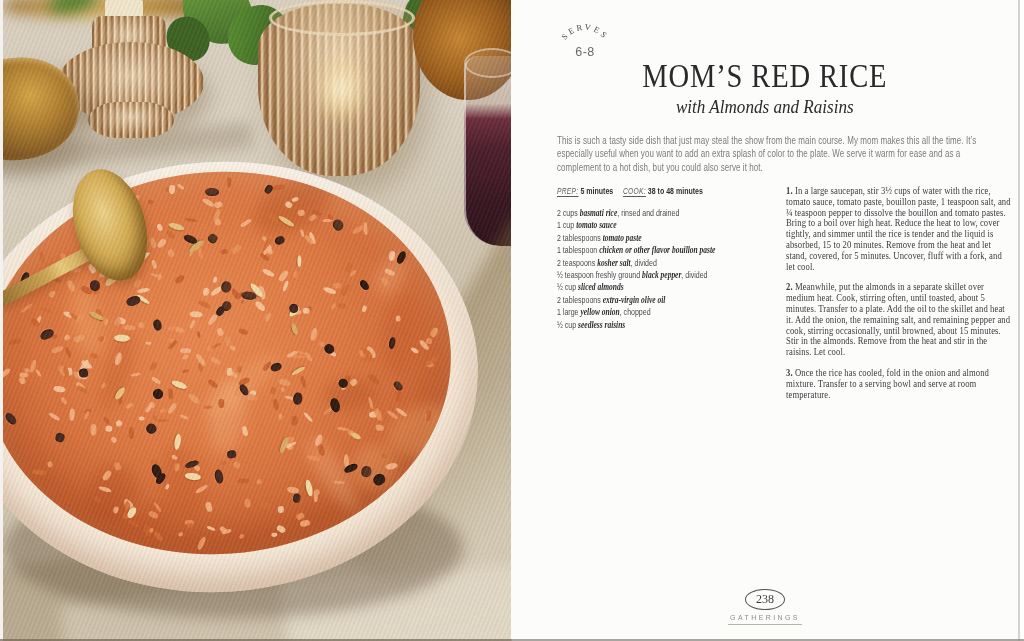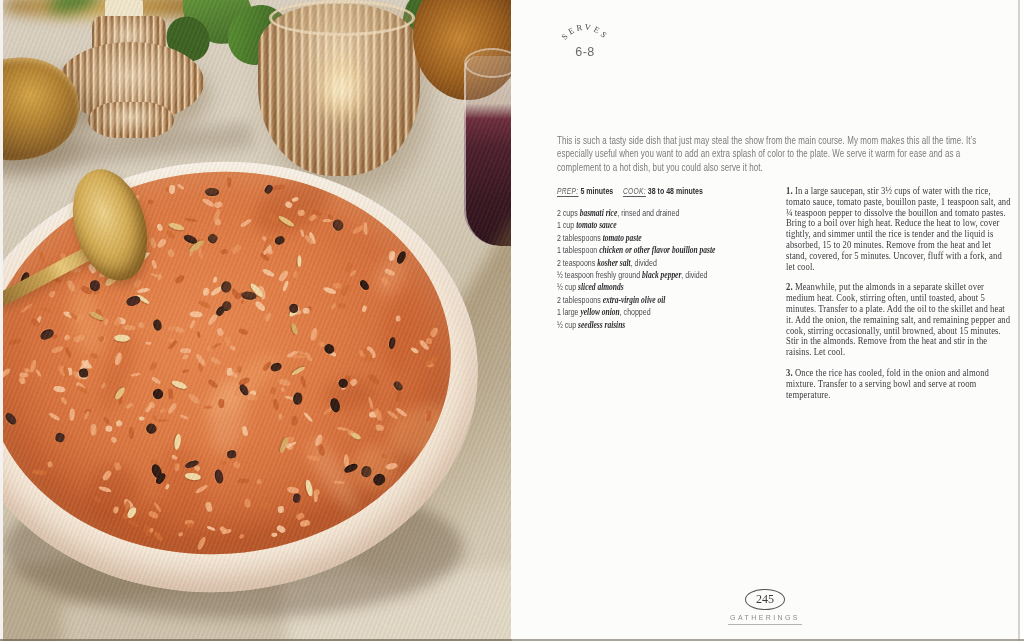--- a/index.html
+++ b/index.html
@@ -491,20 +491,24 @@
     <svg class="serves-badge" width="76" height="66" viewBox="0 0 76 66">
       <defs>
           <path id="arc" d="M 14 46 A 24 24 0 0 1 62 46" fill="none"></path>
         </defs>
       <text font-family="Liberation Serif, serif" font-size="8.5" letter-spacing="2.5" fill="#4e4e4c">
         <textPath href="#arc" startOffset="50%" text-anchor="middle">SERVES</textPath>
       </text>
       <text x="38" y="48" text-anchor="middle" font-family="Liberation Sans, sans-serif" font-size="12.5" letter-spacing=".5" fill="#6a6a68">6-8</text>
     </svg>
 
+    <div class="title-wrap">
+      <div class="title">MOM’S RED RICE</div>
+      <div class="subtitle"><span>with Almonds and Raisins</span></div>
+    </div>
 
     <div class="intro">This is such a tasty side dish that just may steal the show from the main course. My mom makes this all the time. It’s especially useful when you want to add an extra splash of color to the plate. We serve it warm for ease and as a complement to a hot dish, but you could also serve it hot.</div>
 
     <div class="col-ing">
       <div class="meta">
         <span class="meta-label">PREP:</span>
         <span class="meta-val">5 minutes</span><span class="meta-gap"></span>
         <span class="meta-label">COOK:</span>
         <span class="meta-val">38 to 48 minutes</span>
       </div>
@@ -522,21 +526,21 @@
         </div>
     </div>
 
     <div class="col-steps" id="steps-list">
         <p class="step"><span class="step-num">1.  </span>In a large saucepan, stir 3½ cups of water with the rice, tomato sauce, tomato paste, bouillon paste, 1 teaspoon salt, and ¼ teaspoon pepper to dissolve the bouillon and tomato pastes. Bring to a boil over high heat. Reduce the heat to low, cover tightly, and simmer until the rice is tender and the liquid is absorbed, 15 to 20 minutes. Remove from the heat and let stand, covered, for 5 minutes. Uncover, fluff with a fork, and let cool.</p>
         <p class="step"><span class="step-num">2.  </span>Meanwhile, put the almonds in a separate skillet over medium heat. Cook, stirring often, until toasted, about 5 minutes. Transfer to a plate. Add the oil to the skillet and heat it. Add the onion, the remaining salt, and remaining pepper and cook, stirring occasionally, until browned, about 15 minutes. Stir in the almonds. Remove from the heat and stir in the raisins. Let cool.</p>
         <p class="step"><span class="step-num">3.  </span>Once the rice has cooled, fold in the onion and almond mixture. Transfer to a serving bowl and serve at room temperature.</p>
       </div>
 
     <div class="footer">
-      <div class="pagenum">245</div>
+      <div class="pagenum">238</div>
       <div class="section">GATHERINGS</div>
     </div>
   </div>
 
   <div class="right-line abs"></div>
   <div class="right-margin abs"></div>
   <div class="bottom-edge abs"></div>
 </div>
 
 </body></html>

